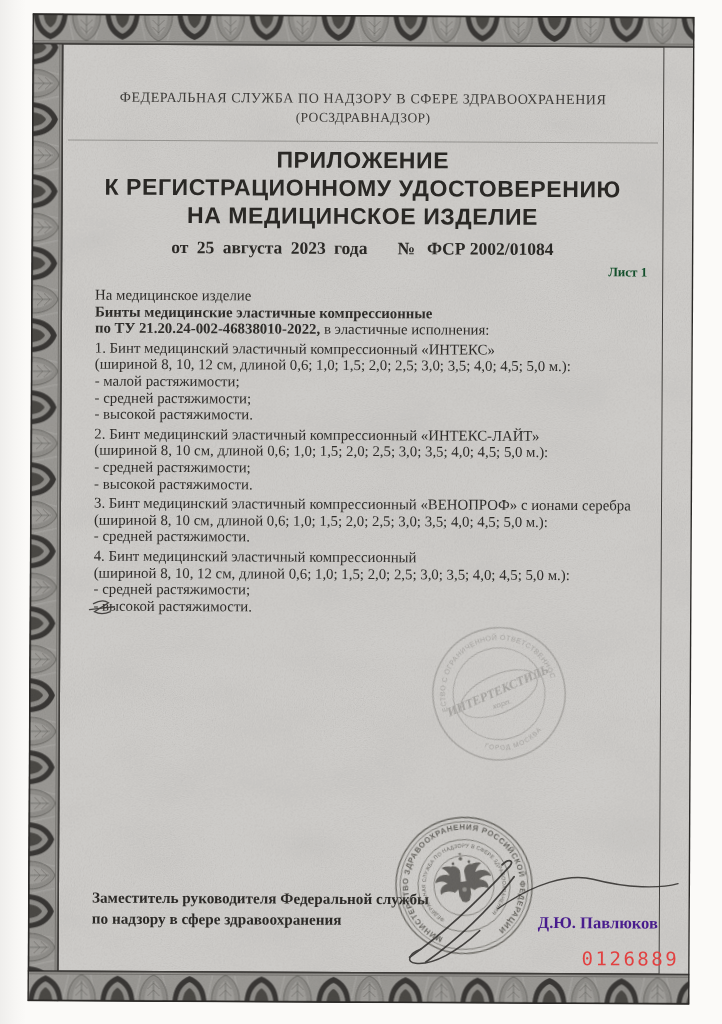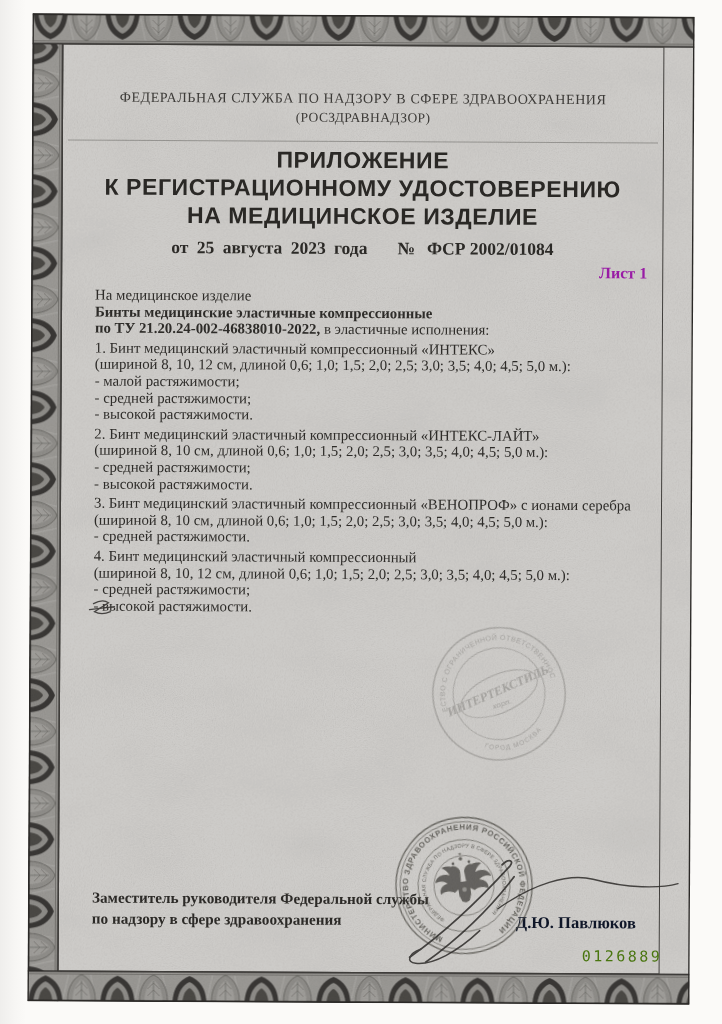--- a/index.html
+++ b/index.html
@@ -23,32 +23,32 @@
   .divider{position:absolute;top:126px;left:36px;width:590px;height:1px;
     background:#8b8986;opacity:.75;}
   .title{position:absolute;top:131px;left:30px;width:602px;text-align:center;
     font-family:"Liberation Sans", sans-serif;font-weight:bold;color:#2c2a27;
     font-size:23px;line-height:28px;letter-spacing:0.6px;}
   .date-row{position:absolute;top:223px;left:30px;width:602px;
     display:flex;justify-content:center;gap:30px;
     font-weight:bold;font-size:17.5px;color:#2e2c29;}
   .date-row .date{word-spacing:4px;}
   .date-row .num{display:flex;gap:12px;}
-  .sheet{position:absolute;top:248px;right:46px;font-weight:bold;font-size:16px;color:#a21caf;}
+  .sheet{position:absolute;top:248px;right:46px;font-weight:bold;font-size:13px;color:#14532d;}
   .bodytext{position:absolute;top:273px;left:64px;width:556px;
     font-size:14.8px;line-height:16.6px;color:#302e2b;}
   .bodytext .b{font-weight:bold;}
   .bodytext .group{margin-top:3px;}
   .sig-role{position:absolute;top:874px;left:64px;font-weight:bold;
     font-size:15.2px;line-height:20.5px;color:#2e2c29;}
-  .sig-name{position:absolute;top:897px;left:488px;font-weight:bold;
-    font-size:16.5px;color:#0f172a;}
+  .sig-name{position:absolute;top:897px;left:510px;font-weight:bold;
+    font-size:16.5px;color:#4c1d95;}
   .serial{position:absolute;top:931px;left:554px;
-    font-family:"DejaVu Sans Mono", monospace;font-size:15px;
-    letter-spacing:2.5px;color:#4d7c0f;}
+    font-family:"DejaVu Sans Mono", monospace;font-size:19px;
+    letter-spacing:2.5px;color:#ef4444;}
   svg{display:block;}
   .art, .noise{pointer-events:none;}
   .noise{mix-blend-mode:multiply;}
 </style>
 </head>
 <body>
 
 <div class="scan-edge"></div>
 
 <div class="doc-frame">

